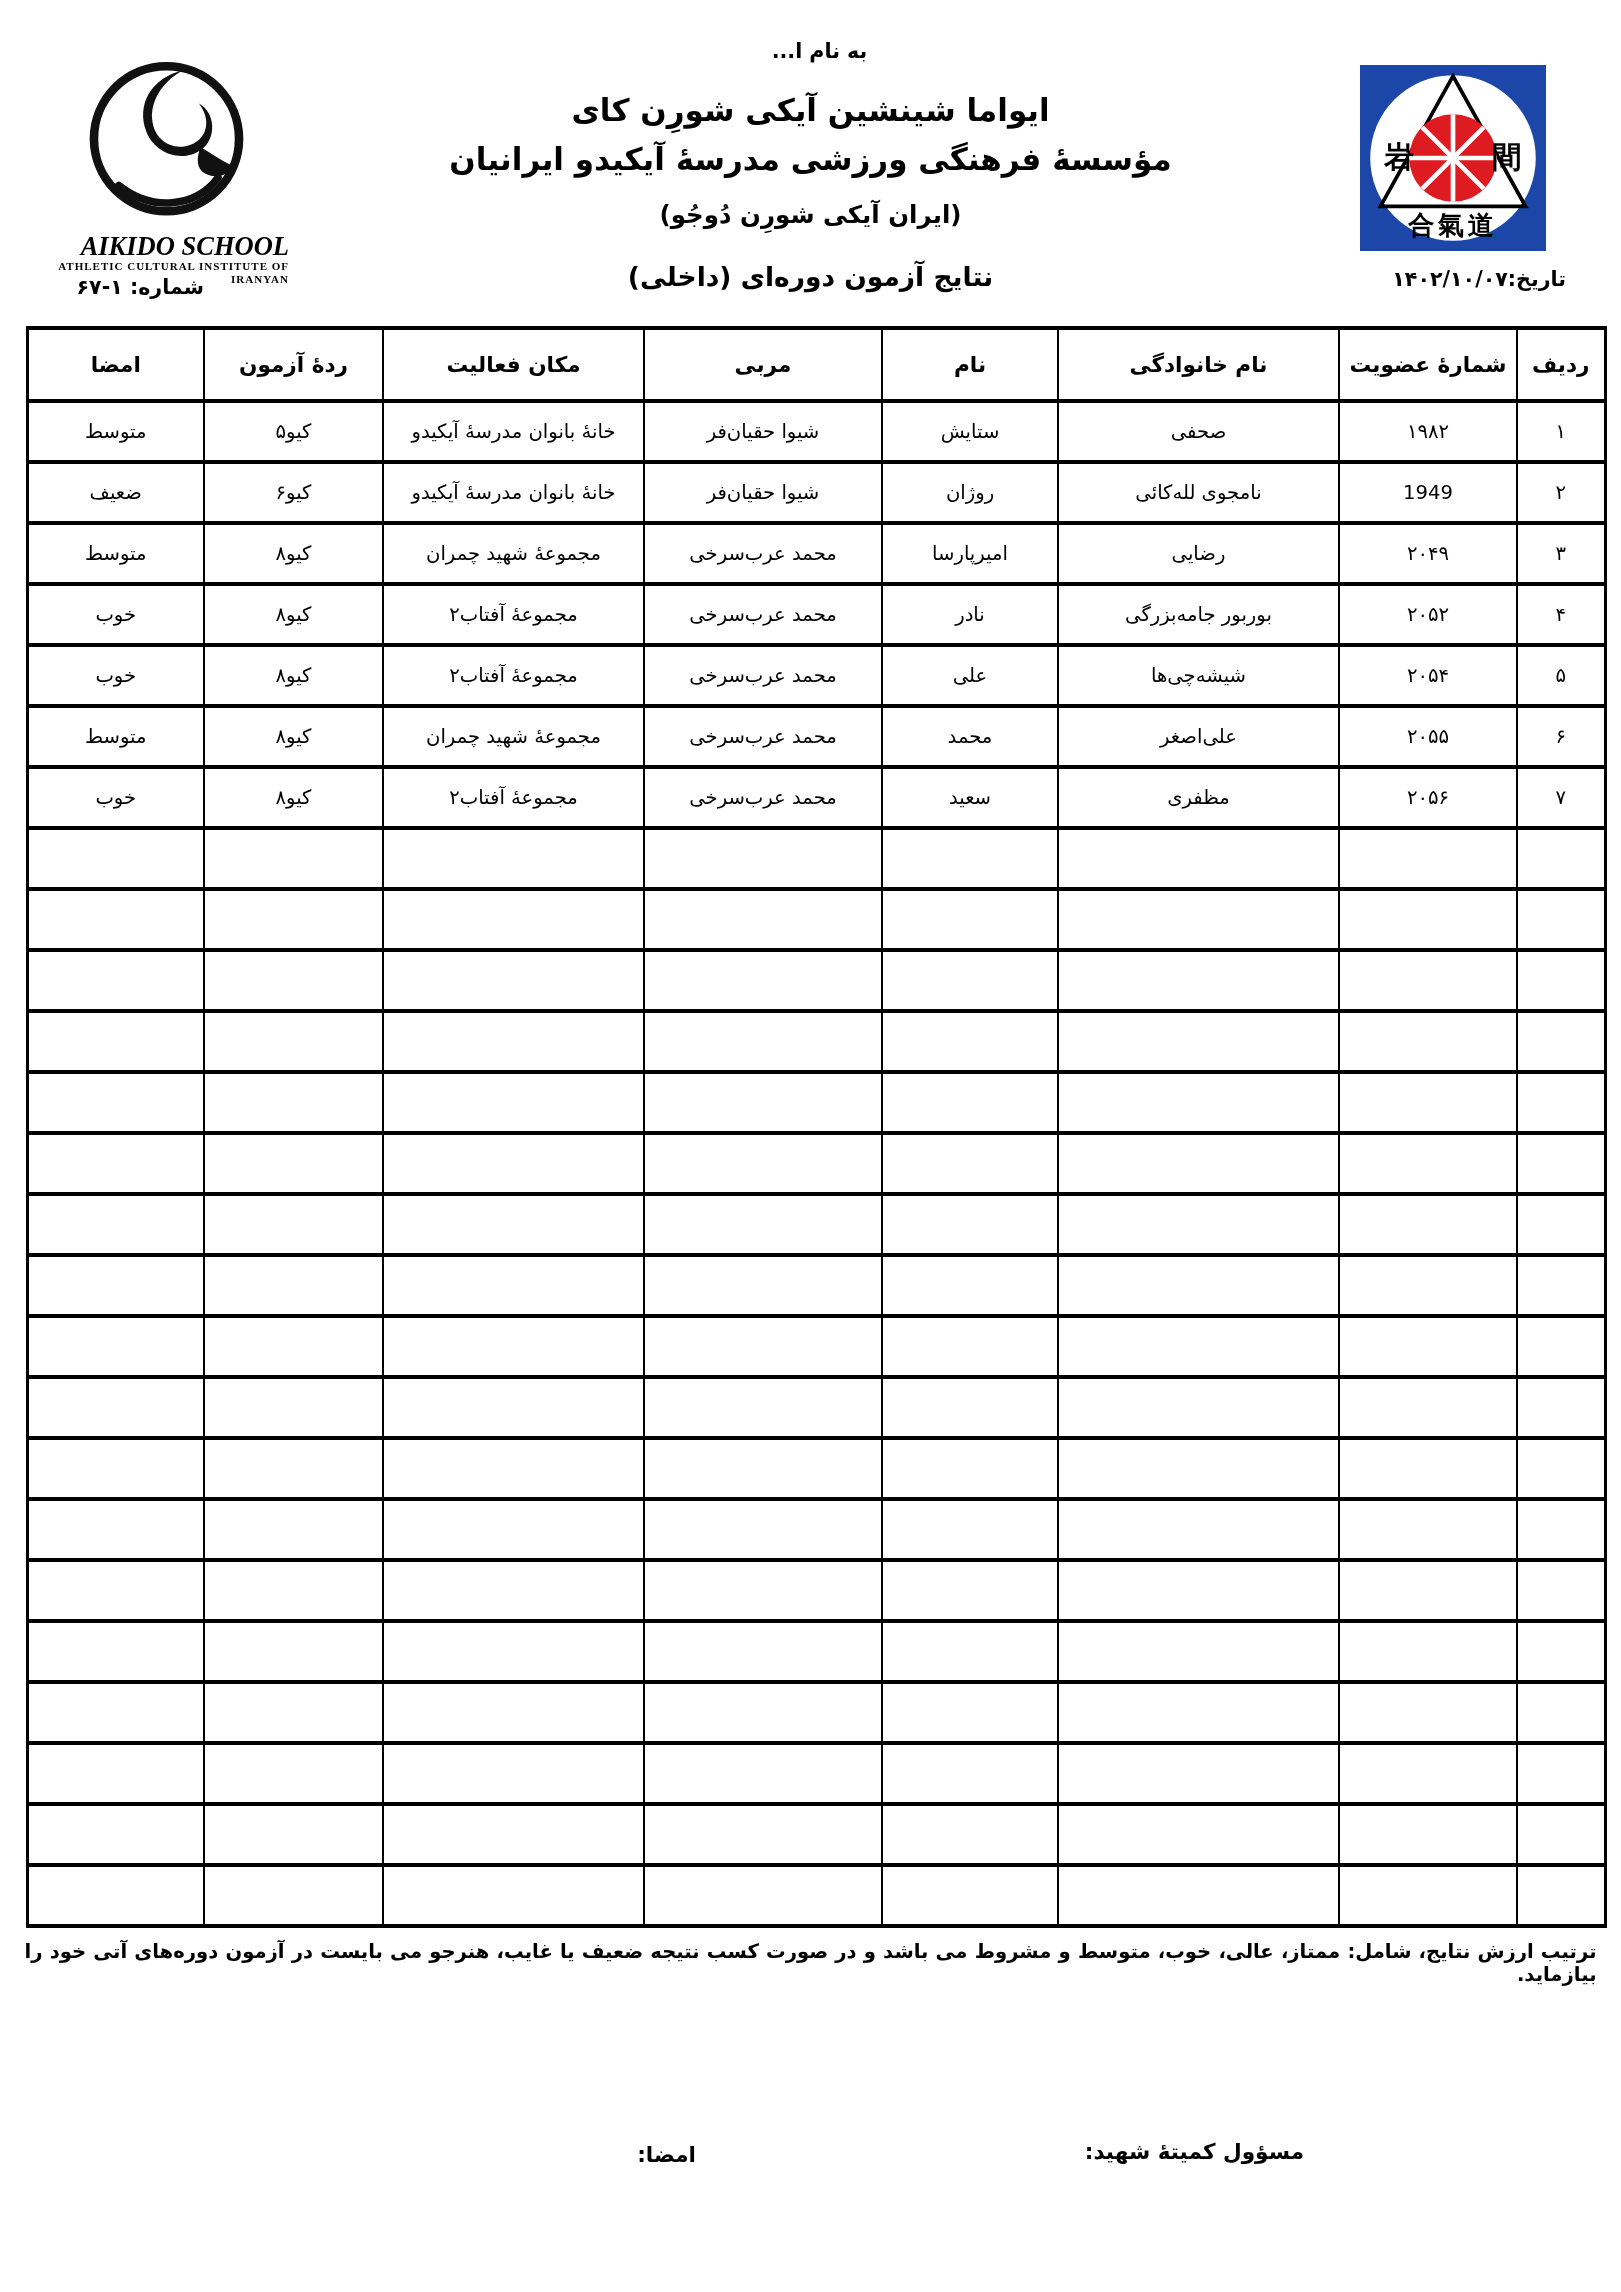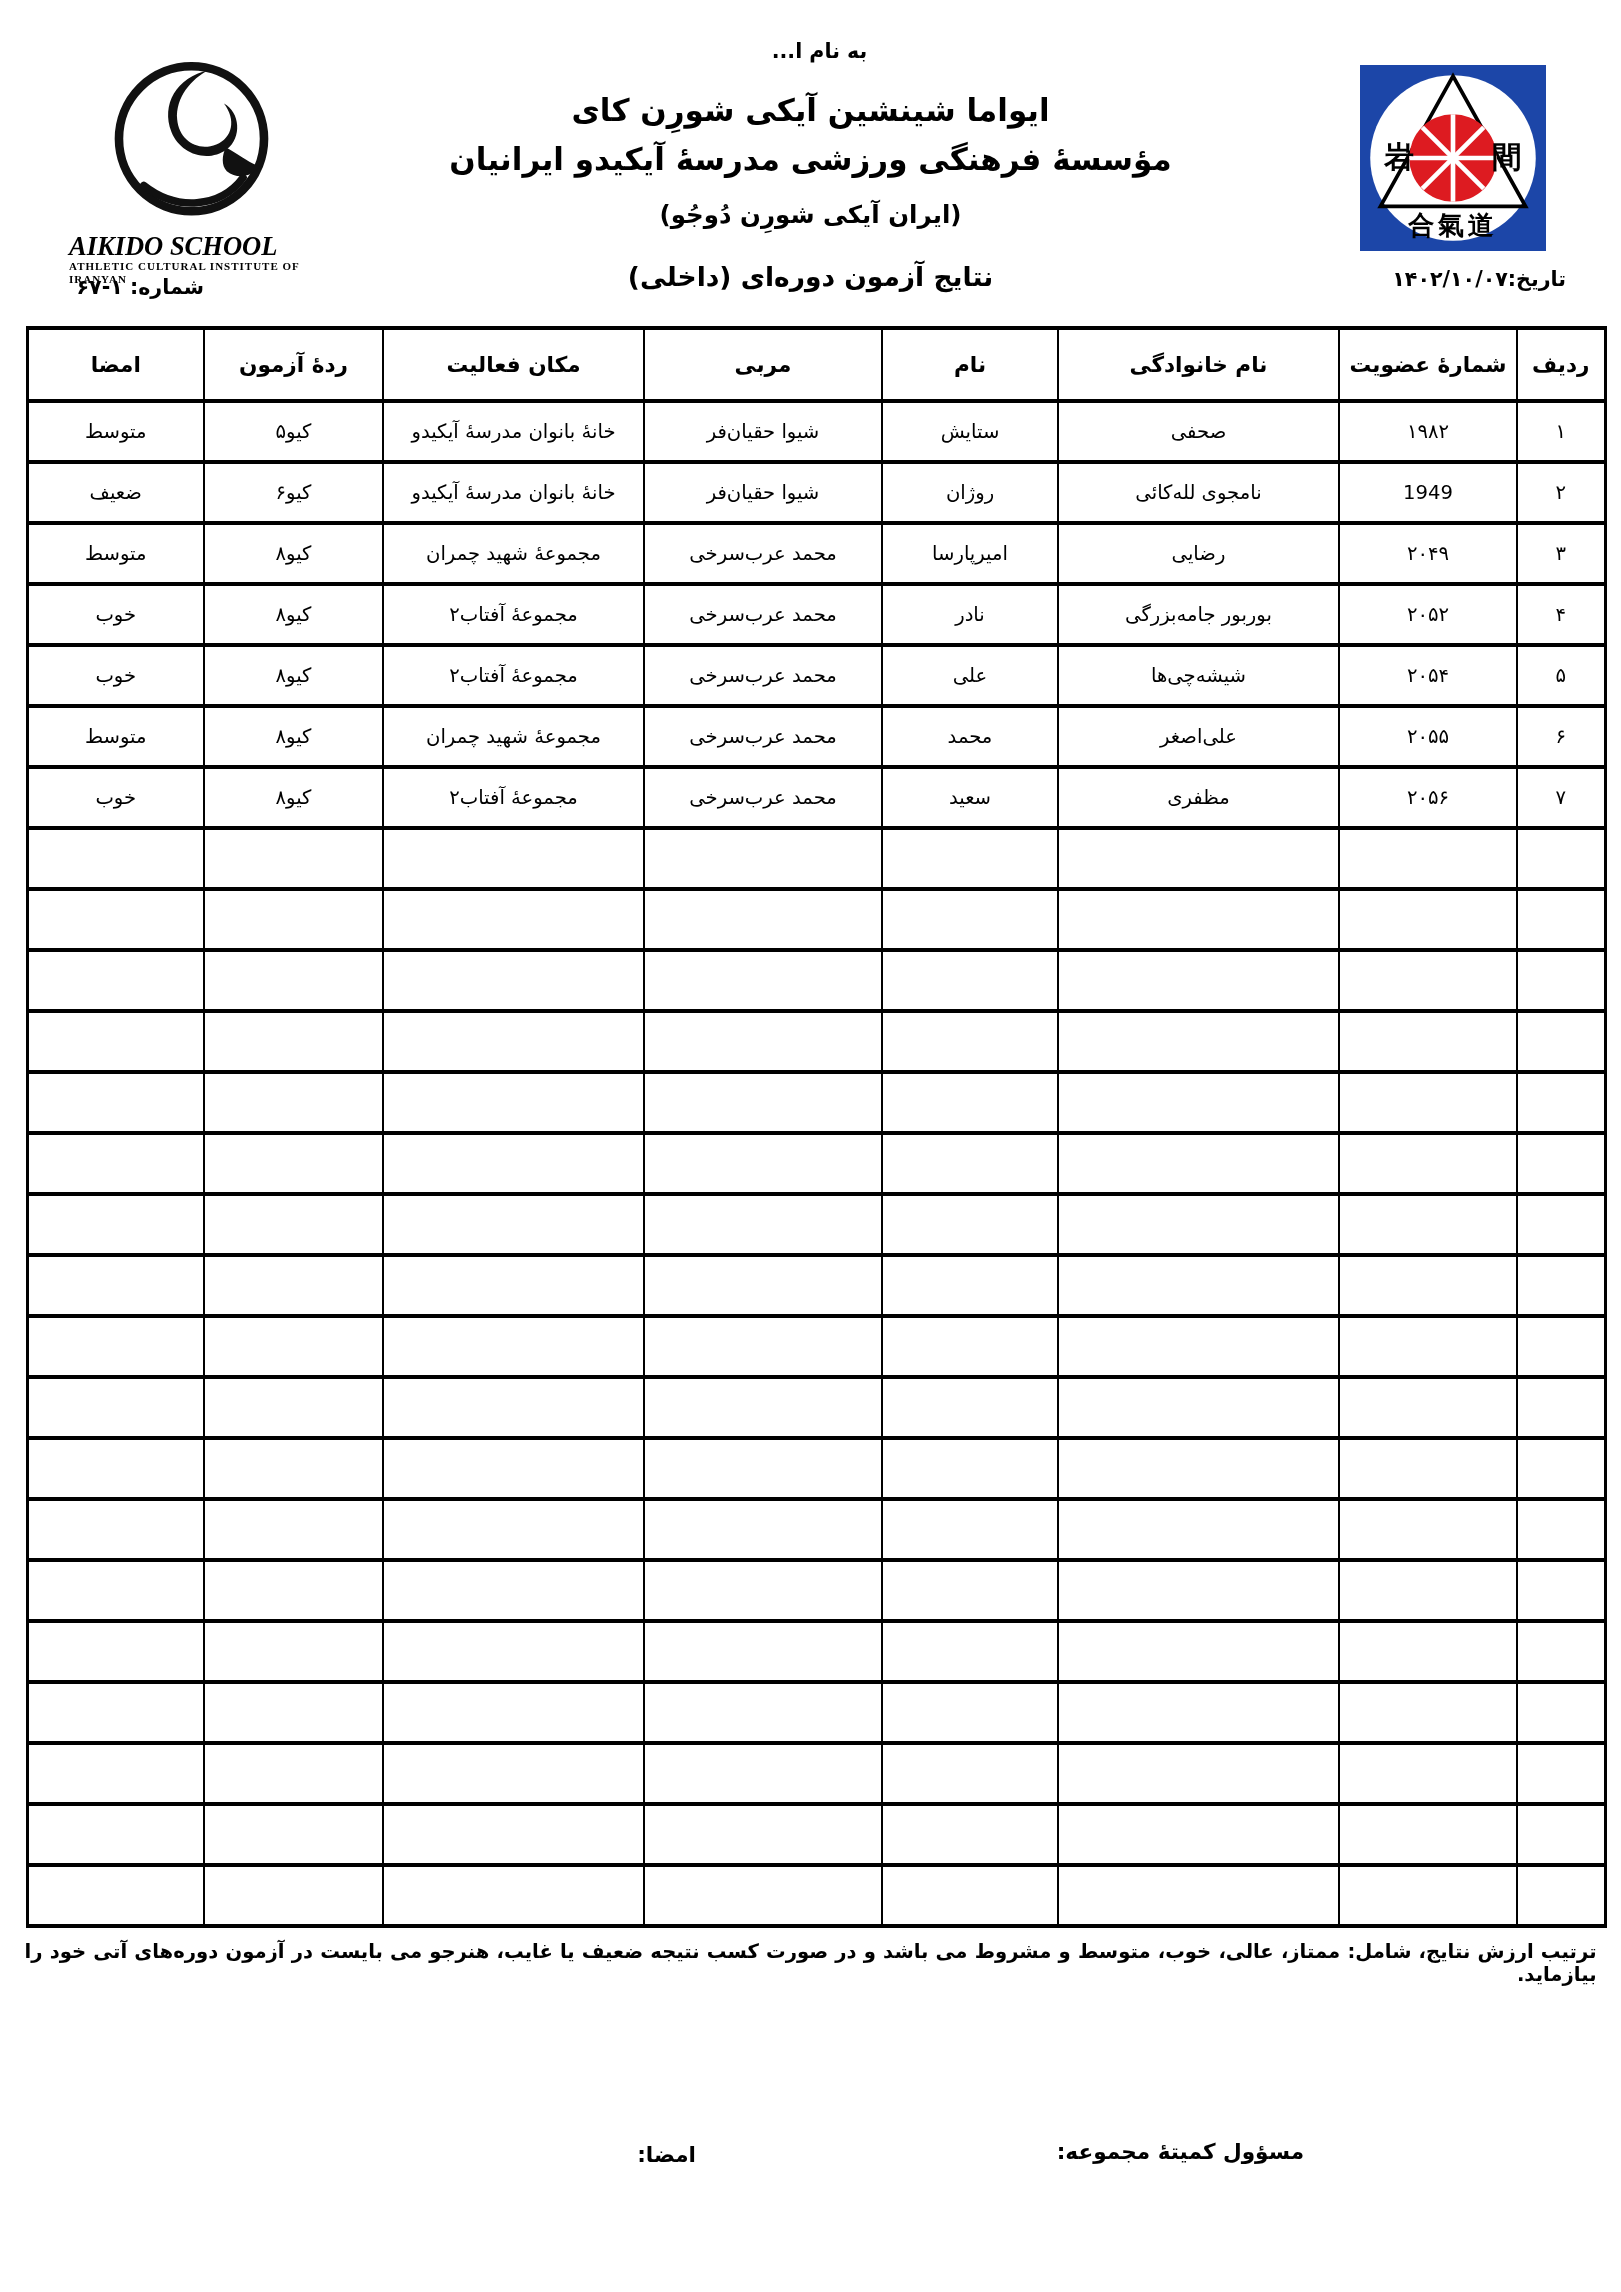--- a/index.html
+++ b/index.html
@@ -7,21 +7,21 @@
     width:1621px;height:2293px;position:relative;background:#ffffff;
     font-family:"DejaVu Sans", sans-serif;color:#000;overflow:hidden;
   }
   .center-line{position:absolute;left:0;width:100%;text-align:center;direction:rtl;font-weight:bold;}
   .bismillah{top:39px;font-size:20.6px;padding-left:9px;}
   .title1{top:92px;font-size:31px;}
   .title2{top:141px;font-size:31px;}
   .title3{top:200px;font-size:24.5px;}
   .subtitle{top:261px;font-size:26.5px;}
 
-  .logo-left{position:absolute;left:69px;top:49px;width:245px;text-align:left;}
+  .logo-left{position:absolute;left:44px;top:49px;width:245px;text-align:right;}
   .logo-left svg{display:block;margin:0 auto;}
   .aikido-title{font-family:"Liberation Serif", serif;font-style:italic;font-weight:bold;font-size:26.5px;letter-spacing:0px;line-height:1;margin-top:-3.9px;}
   .aikido-sub{font-family:"Liberation Serif", serif;font-weight:bold;font-size:11px;letter-spacing:1px;line-height:1.2;}
   .doc-number{position:absolute;left:57px;top:275px;width:147px;direction:rtl;font-size:20.6px;font-weight:bold;}
 
   .logo-right{position:absolute;left:1360px;top:65px;width:186px;height:186px;}
   .doc-date{position:absolute;left:1358px;top:267px;width:208px;direction:rtl;font-size:20.6px;font-weight:bold;}
 
   table.results-table{
     position:absolute;left:25.5px;top:326px;width:1580px;
@@ -359,15 +359,15 @@
         <td></td>
         <td></td>
         <td></td>
         <td></td>
         <td></td>
       </tr>
     </tbody>
 </table>
 
 <div class="note">ترتیب ارزش نتایج، شامل: ممتاز، عالی، خوب، متوسط و مشروط می باشد و در صورت کسب نتیجه ضعیف یا غایب، هنرجو می بایست در آزمون دوره‌های آتی خود را بیازماید.</div>
-<div class="committee">مسؤول کمیتهٔ مجموعه:</div>
+<div class="committee">مسؤول کمیتهٔ شهید:</div>
 <div class="signature">امضا:</div>
 
 
 </body></html>

